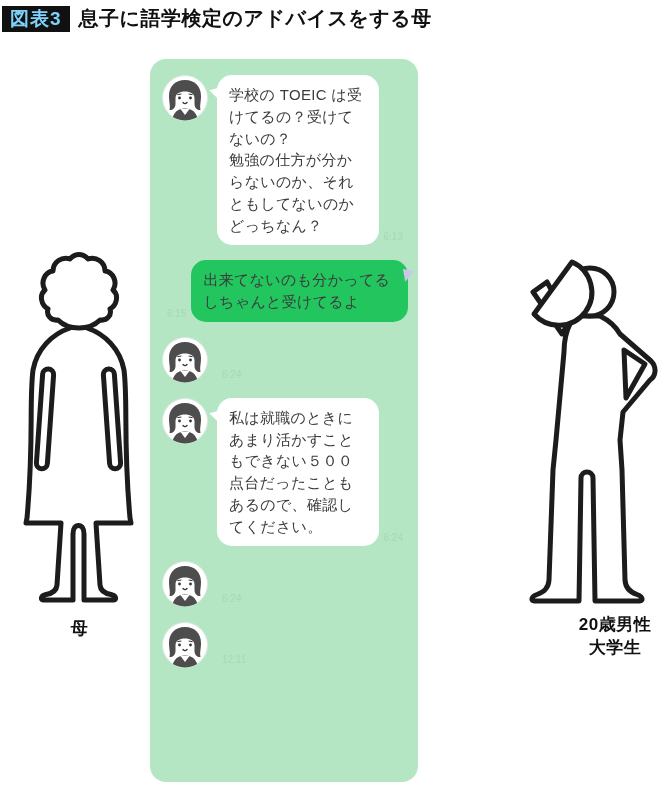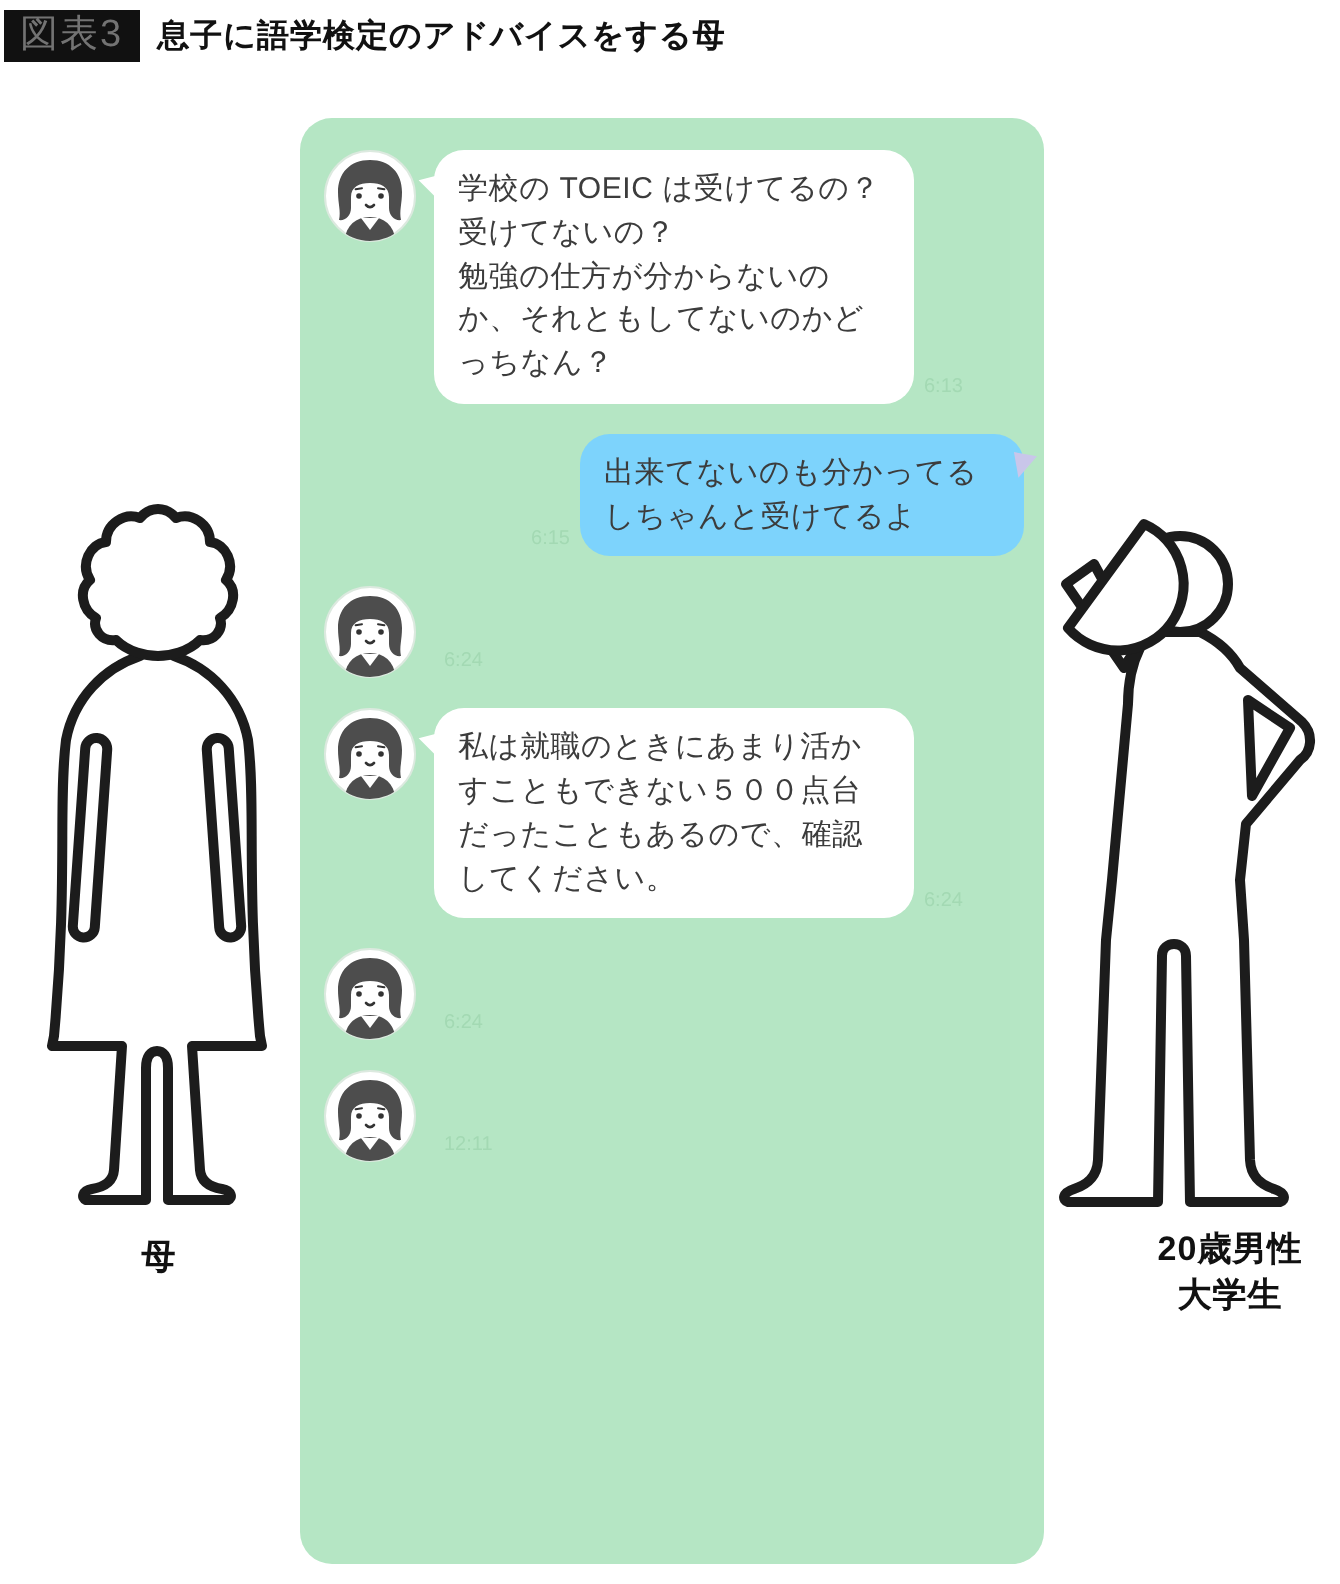--- a/index.html
+++ b/index.html
@@ -3,45 +3,45 @@
 <meta charset="utf-8">
 <style>
   html,body{margin:0;padding:0;background:#ffffff;}
   body{
     width:670px;height:792px;position:relative;overflow:hidden;
     font-family:"Liberation Sans","DejaVu Sans",sans-serif;
     -webkit-font-smoothing:antialiased;
   }
   
   .header{position:absolute;top:5px;left:2px;display:flex;align-items:center;}
-  .badge{background:#111111;color:#737373;font-weight:normal;font-size:19px;
+  .badge{background:#111111;color:#7dd3fc;font-weight:bold;font-size:19px;
          padding:3px 8px 4px;letter-spacing:1px;line-height:1;}
-  .title{font-weight:bold;font-size:16px;color:#111111;margin-left:9px;letter-spacing:0.5px;}
+  .title{font-weight:bold;font-size:20px;color:#111111;margin-left:9px;letter-spacing:0.5px;}
   
   .chat{
-    position:absolute;left:150px;top:59px;width:372px;height:723px;
+    position:absolute;left:150px;top:59px;width:268px;height:723px;
     background:#b5e6c4;border-radius:16px;box-sizing:border-box;
     padding:16px 10px 12px 12px;display:flex;flex-direction:column;
   }
   .row{display:flex;margin-bottom:15px;}
   .row:last-child{margin-bottom:0;}
   .row.son{justify-content:flex-end;}
   .avatar{width:46px;height:46px;flex:0 0 46px;margin-right:9px;}
   .bubble{
     position:relative;background:#ffffff;border-radius:15px;padding:9px 12px;
     font-size:15px;line-height:1.45;color:#3c3c3c;white-space:pre-line;
     letter-spacing:0.3px;
   }
   .mother .bubble{max-width:216px;}
   .mother .bubble::before{
     content:"";position:absolute;left:-8px;top:11px;width:0;height:0;
     border-top:5px solid transparent;border-bottom:9px solid transparent;
     border-right:12px solid #ffffff;transform:rotate(8deg);
   }
-  .son .bubble{background:#7dd3fc;max-width:198px;}
+  .son .bubble{background:#22c55e;max-width:198px;}
   .son .bubble::before{
     content:"";position:absolute;right:-7px;top:8px;width:0;height:0;
     border-top:4px solid transparent;border-bottom:9px solid transparent;
     border-left:11px solid #c9c6ea;transform:rotate(-10deg);
   }
   .time{font-size:10px;color:#a3d9b3;align-self:flex-end;margin:0 5px 3px;white-space:nowrap;}
   
   .figure-left{position:absolute;left:12px;top:252px;}
   .figure-right{position:absolute;left:520px;top:240px;}
   .fig-label{

